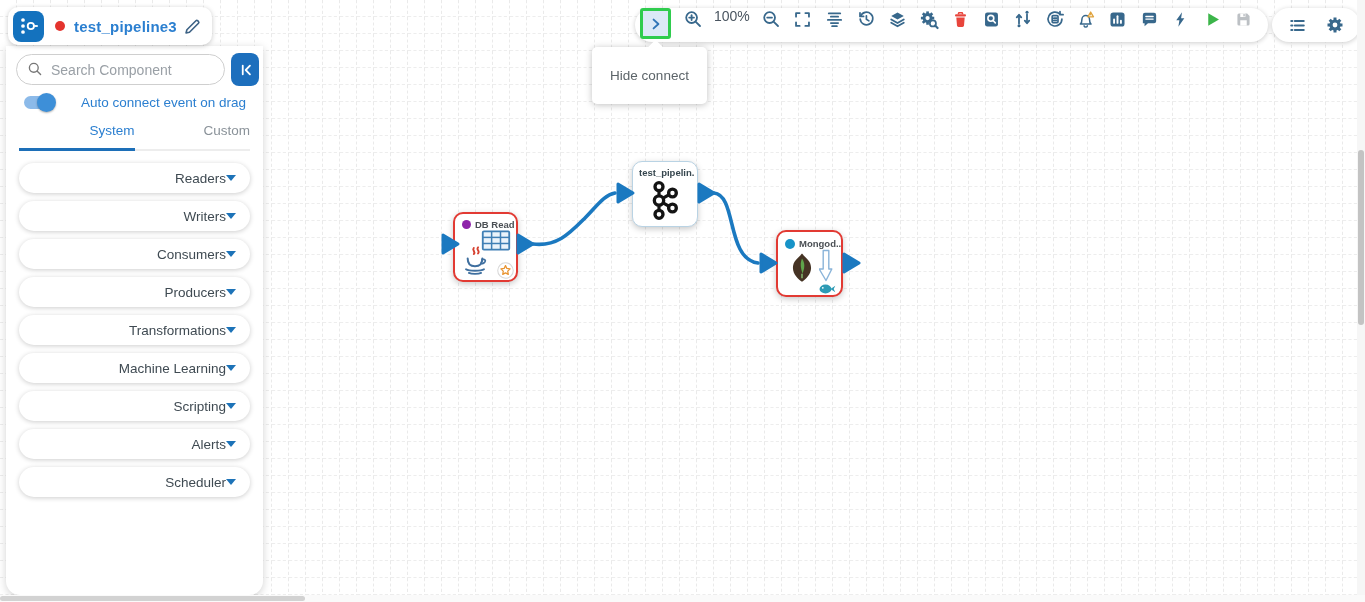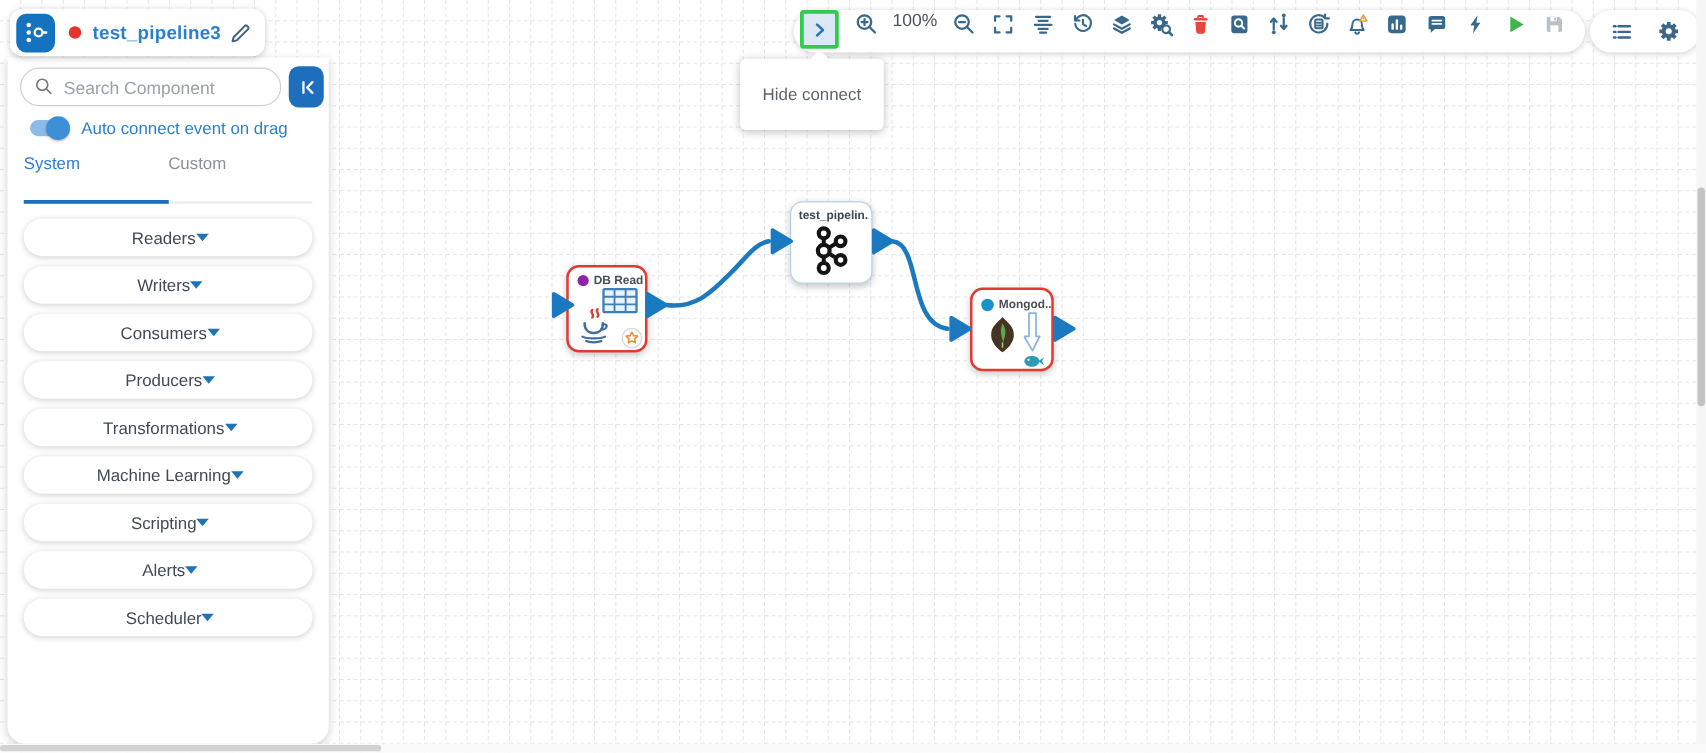--- a/index.html
+++ b/index.html
@@ -25,31 +25,31 @@
     background:#fff; border-radius:0 0 14px 14px; box-shadow:0 2px 8px rgba(0,0,0,.18); z-index:10; }
   .search-row { display:flex; align-items:center; padding:7px 4px 0 10px; }
   .search-wrap { position:relative; flex:1; margin-right:6px; }
   .search-input { width:100%; height:31px; border:1px solid #cfcfcf; border-radius:17px;
     padding:0 10px 0 34px; font-size:14px; color:#7f1d1d; outline:none;
     font-family:"Liberation Sans", sans-serif;}
   .search-input::placeholder { color:#9aa0a6; }
   .search-glass { position:absolute; left:11px; top:7px; }
   .collapse-btn { width:28px; height:33px; border-radius:8px; background:#1d6fbd; border:none;
     display:flex; align-items:center; justify-content:center; cursor:pointer; flex:0 0 auto; }
-  .toggle-row { display:flex; align-items:center; padding:9px 0 0 18px; }
+  .toggle-row { display:flex; align-items:center; padding:9px 0 0 18px;gap:16px; }
   .switch { width:29px; height:13px; border-radius:7px; background:#8cbae9; position:relative; flex:0 0 auto; }
   .switch .knob { position:absolute; right:-3px; top:-3px; width:19px; height:19px;
     border-radius:50%; background:#3d8fd8; box-shadow:0 1px 2px rgba(0,0,0,.3); }
   .toggle-label { margin-left:12px; color:#2b7fd0; font-size:13.5px; }
   .tabs { display:flex; margin:13px 13px 0 13px; border-bottom:2px solid #ededed; }
-  .tab { flex:1; text-align:left; padding-bottom:22px; font-size:13.5px; color:#8a9299; cursor:pointer; }
+  .tab { flex:1; text-align:right; padding-bottom:10px; font-size:13.5px; color:#8a9299; cursor:pointer; }
   .tab.active { color:#2b7fd0; border-bottom:3px solid #1d6fb8; margin-bottom:-2px; }
   .cats { margin:12px 13px 0 13px; }
   .cat { height:30px; border-radius:16px; box-shadow:0 1px 5px rgba(0,0,0,.2);
-    display:flex; align-items:center; justify-content:center;
+    display:flex; align-items:center; justify-content:flex-end;
     padding:0 14px 0 17px; margin-bottom:8px; font-size:13.5px; color:#3f4a52;
     background:#fff; cursor:pointer; }
   .caret-down { width:0; height:0; border-left:5px solid transparent;
     border-right:5px solid transparent; border-top:6px solid #1d73b8; }
 
   
   .toolbar-card { position:absolute; left:635px; top:8px; width:633px; height:34px;
     background:#fff; border-radius:17px; box-shadow:0 1px 5px rgba(0,0,0,.2);
     display:flex; align-items:flex-start; gap:11.5px; padding-left:5px; z-index:20; }
   .hide-btn { width:31px; height:31px; border:3px solid #2fcc4e; border-radius:3px;

